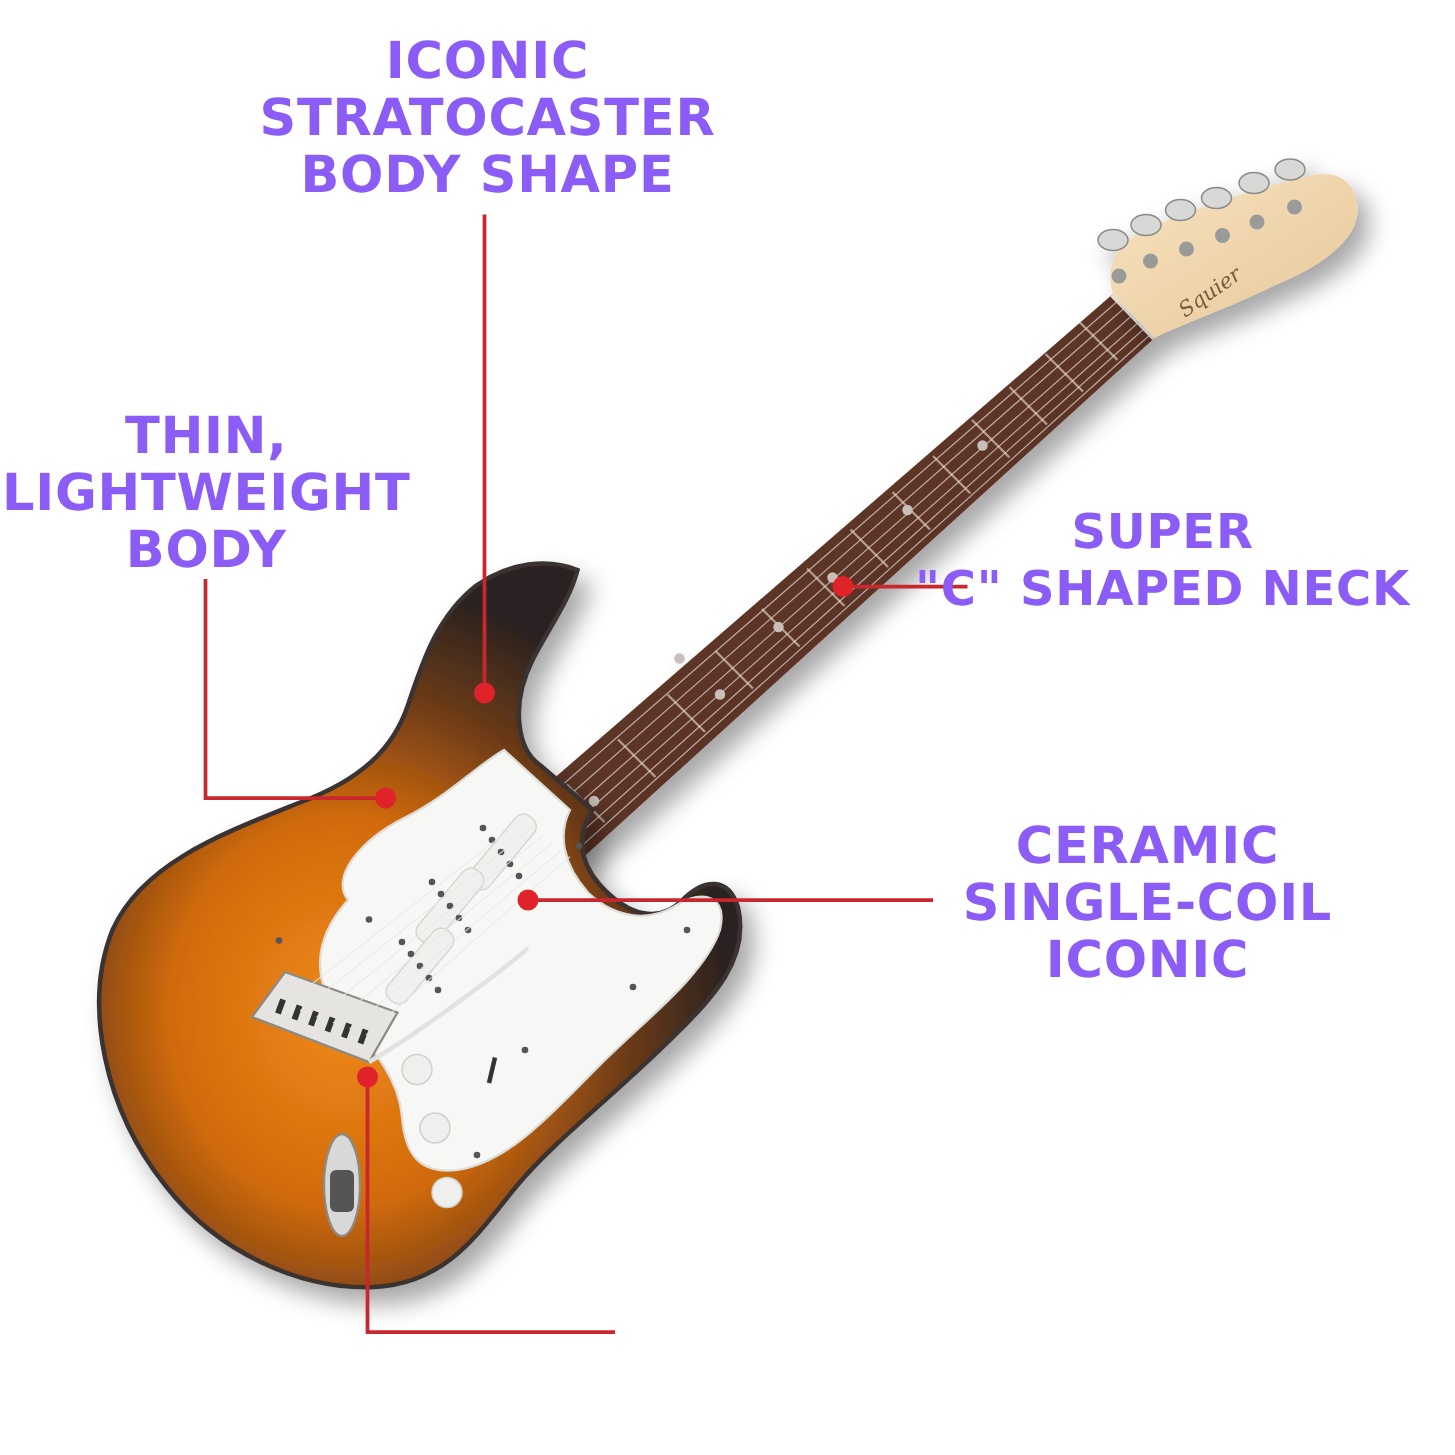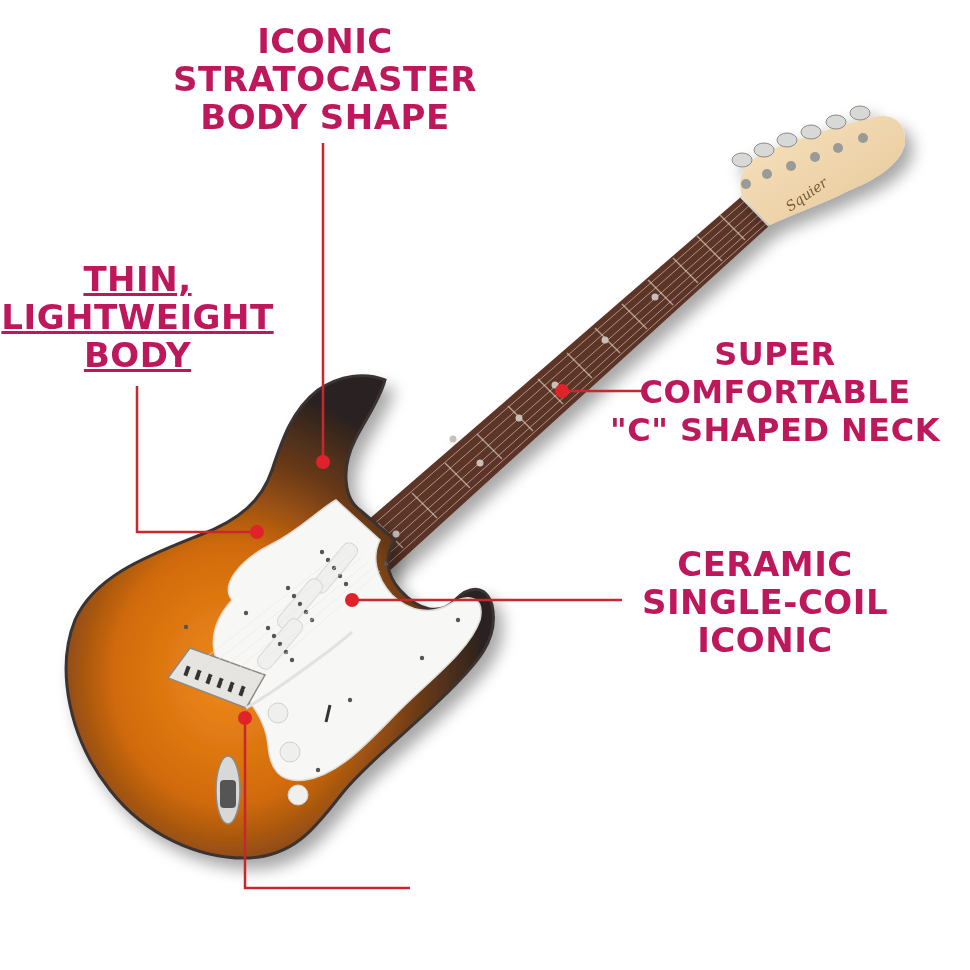--- a/index.html
+++ b/index.html
@@ -1,18 +1,18 @@
 <!DOCTYPE html>
 <html><head>
 <meta charset="utf-8">
 <style>
   html, body { margin:0; padding:0; background:#ffffff; }
   body { width:970px; height:970px; position:relative; overflow:hidden;
          font-family:"DejaVu Sans", "Liberation Sans", sans-serif; }
-  .label { position:absolute; text-align:center; font-weight:bold; color:#be185d;
+  .label { position:absolute; text-align:center; font-weight:bold; color:#8b5cf6;
            font-size:34px; line-height:38px; letter-spacing:0.5px; }
   .label span { display:block; white-space:nowrap; }
   #guitar-svg { position:absolute; left:0; top:0; }
 </style>
 </head>
 <body>
 
 <svg id="guitar-svg" width="970" height="970" viewBox="0 0 970 970">
   <defs>
     <radialGradient id="sunburst" cx="0.38" cy="0.62" r="0.6">
@@ -194,29 +194,28 @@
     <circle cx="245" cy="718" r="7"></circle>
   </g>
 </svg>
 
 <div class="label" style="left:160px; top:22px; width:330px;">
   <span>ICONIC</span>
   <span>STRATOCASTER</span>
   <span>BODY SHAPE</span>
 </div>
 
-<div class="label" style="left:0px; top:260px; width:275px;text-decoration:underline;">
+<div class="label" style="left:0px; top:272px; width:275px;">
   <span>THIN,</span>
   <span>LIGHTWEIGHT</span>
   <span>BODY</span>
 </div>
 
 <div class="label" style="left:600px; top:335px; width:350px; font-size:32px;">
   <span>SUPER</span>
-  <span>COMFORTABLE</span>
   <span>"C" SHAPED NECK</span>
 </div>
 
 <div class="label" style="left:630px; top:545px; width:270px;">
   <span>CERAMIC</span>
   <span>SINGLE-COIL</span>
   <span>ICONIC</span>
 </div>
 
 <div class="label" style="left:412px; top:834px; width:558px; font-size:31px; line-height:37px;">

